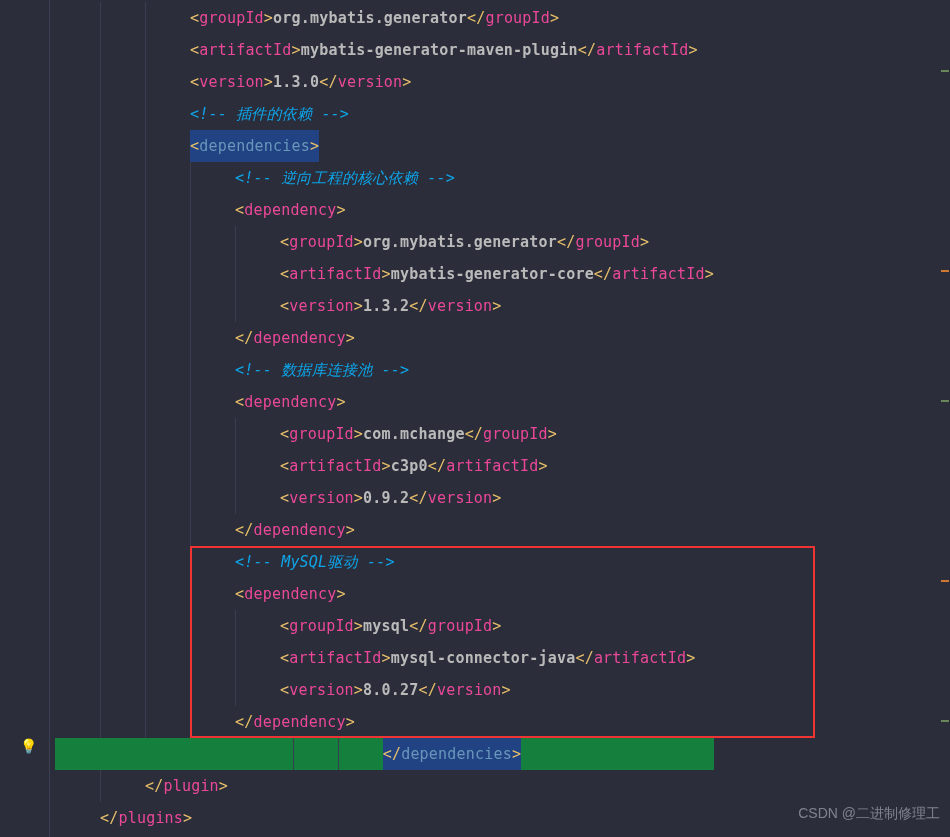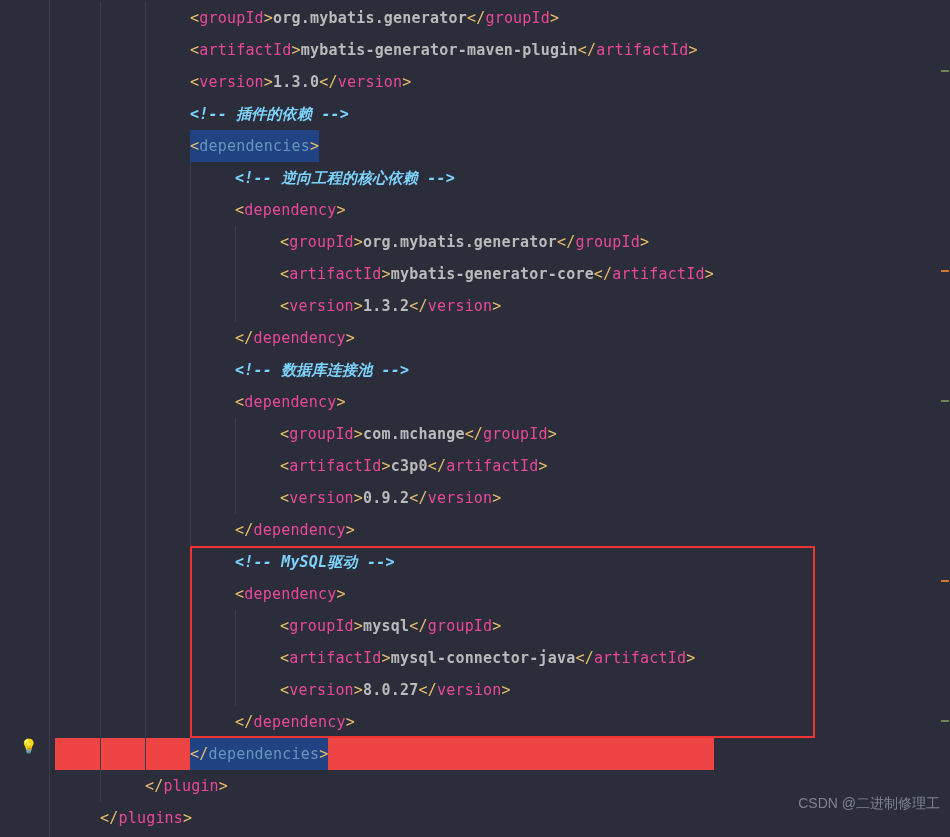--- a/index.html
+++ b/index.html
@@ -32,45 +32,46 @@
     left: 55px;
     top: 2px;
     line-height: 32px;
     letter-spacing: 0.2px;
   }
   .line { height: 32px; }
   .bracket   { color: #E8BF6A; }
   .tag       { color: #ec4899; }
   .tag-deps  { color: #6897BB; }
   .text      { color: #BABABA; font-weight: bold; }
-  .comment   { color: #7dd3fc; font-style: italic; font-weight: bold; }
+  .comment   { color: #0ea5e9; font-style: italic; }
   .highlight-bg {
     background: #214283;
     display: inline-block;
   }
   .highlight-line {
-    background: #ef4444;
+    background: #15803d;
+    text-align: center;
   }
   .box {
     position: absolute;
     border: 2px solid #F03434;
     pointer-events: none;
   }
   .indent-block {
     display:inline-block;
     width:45px;
     border-left:1px solid #3A3D4F;
     height:32px;
     vertical-align:top;
   }
   .indent-block.first { border-left:none; }
   .watermark {
     position: absolute;
     right: 10px;
-    bottom: 24px;
+    bottom: 14px;
     color: #C4C9D4;
     font-family: sans-serif;
     font-size: 14px;
     opacity: 0.55;
   }
   .markers {
     position: absolute;
     right: 0; top: 0;
     width: 14px; height: 100%;
   }

